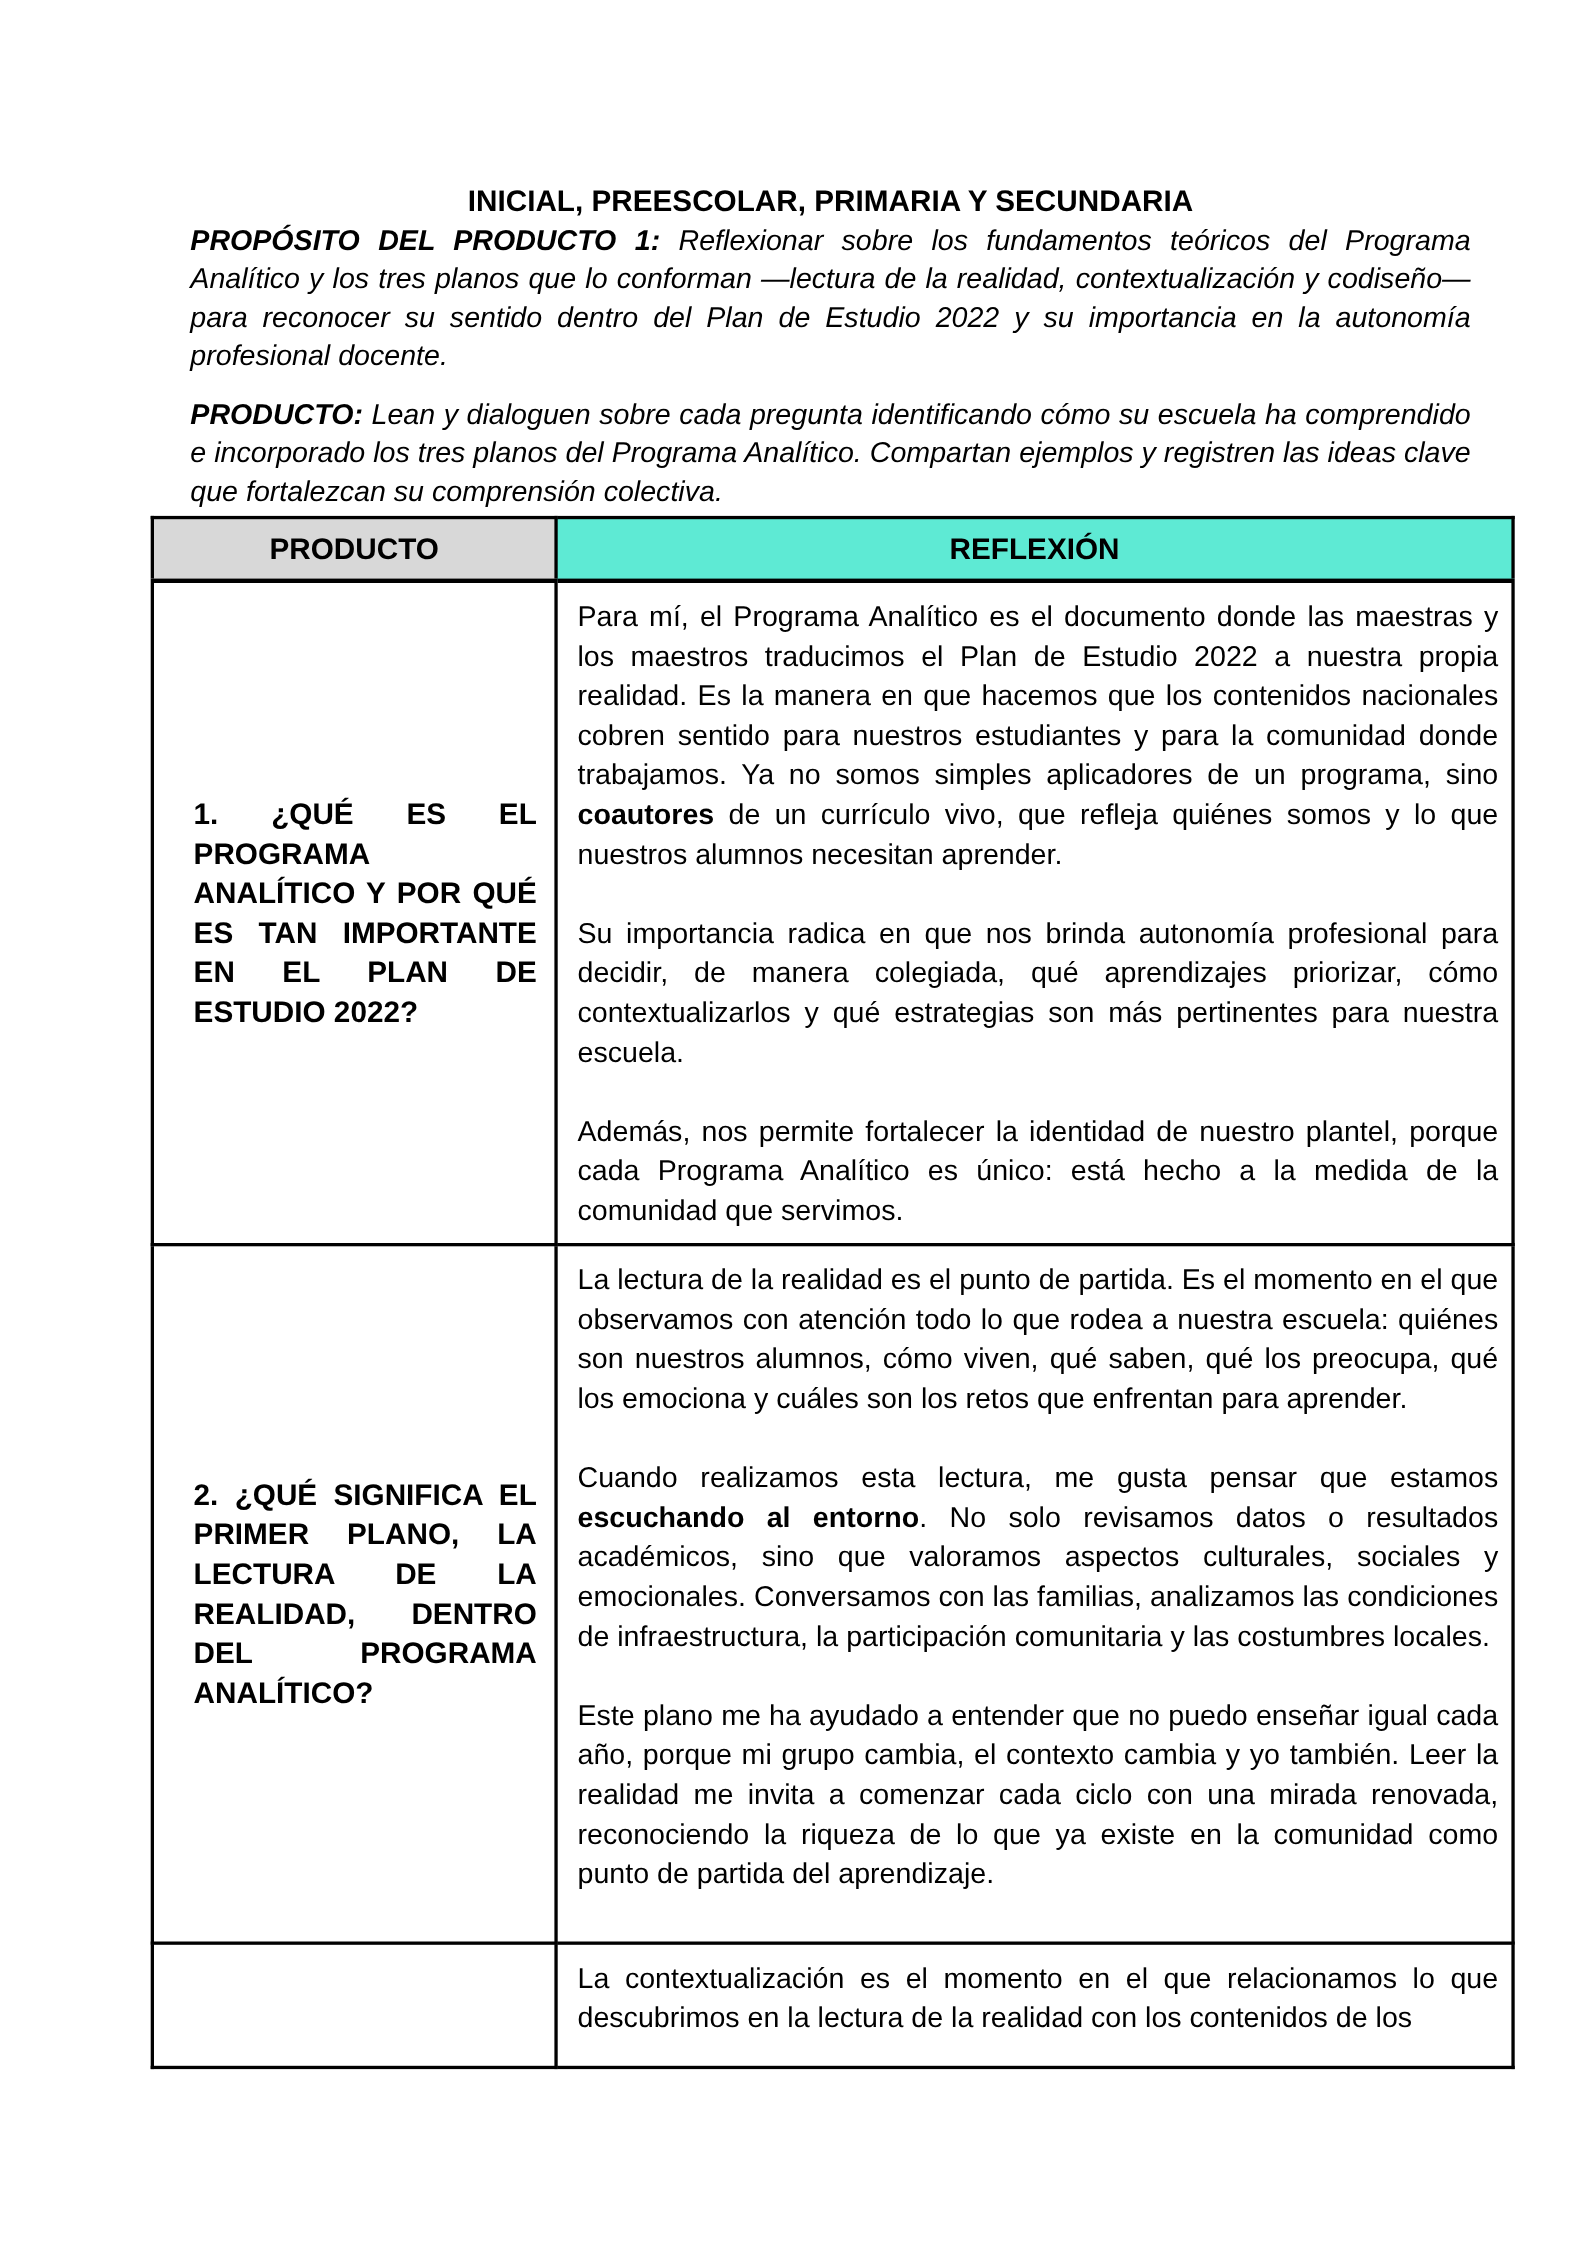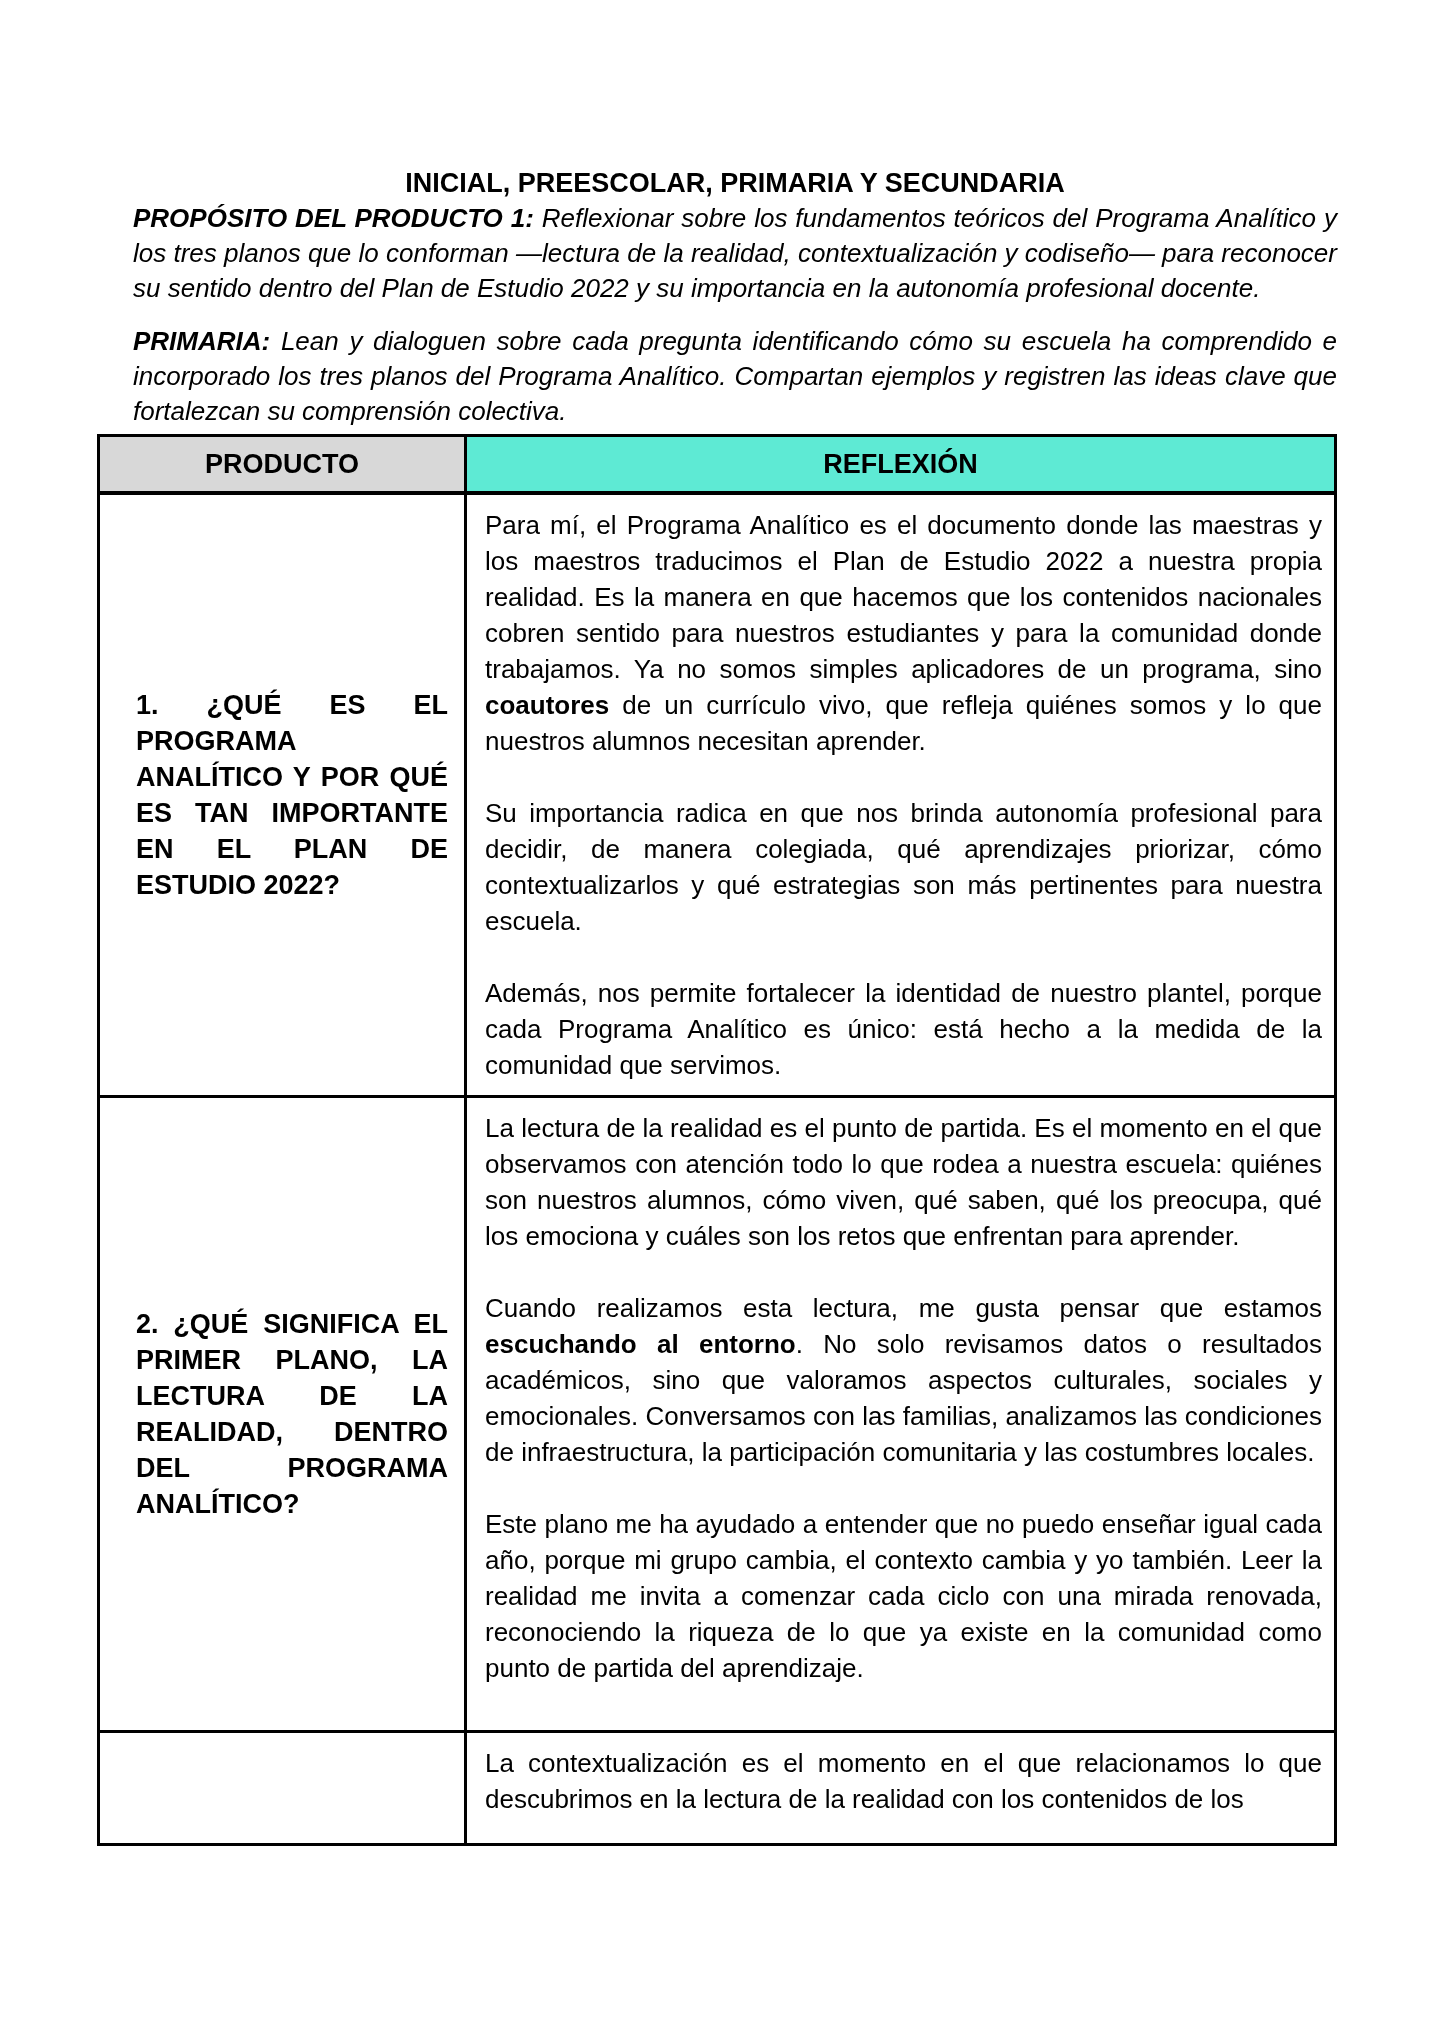--- a/index.html
+++ b/index.html
@@ -2,21 +2,21 @@
 <html><head>
 <meta charset="utf-8">
 <style>
   html, body { margin: 0; padding: 0; background: #ffffff; }
   body {
     width: 1445px; height: 2043px;
     font-family: "Liberation Sans", sans-serif;
     color: #000000;
     overflow: hidden;
   }
-  .page { padding: 165px 108px 0 97px; }
+  .page { padding: 165px 108px 0 97px; margin-left: 40px; }
   .text-block { margin-left: 36px; }
   .doc-title {
     margin: 0; text-align: center;
     font-size: 27px; font-weight: bold; line-height: 36px;
   }
   .para {
     margin: 0; font-size: 26px; line-height: 35px;
     text-align: justify;
     font-style: italic;
   }
@@ -53,21 +53,21 @@
   tbody tr:nth-child(3) td { height: 86px; }
   tbody tr { border-top-width: 4px; }
 </style>
 </head>
 <body>
 
 <div class="page">
   <div class="text-block">
     <h1 class="doc-title">INICIAL, PREESCOLAR, PRIMARIA Y SECUNDARIA</h1>
     <p class="para"><b>PROPÓSITO DEL PRODUCTO 1:</b><span> Reflexionar sobre los fundamentos teóricos del Programa Analítico y los tres planos que lo conforman —lectura de la realidad, contextualización y codiseño— para reconocer su sentido dentro del Plan de Estudio 2022 y su importancia en la autonomía profesional docente.</span></p>
-    <p class="para para-activity"><b>PRIMARIA:</b><span> Lean y dialoguen sobre cada pregunta identificando cómo su escuela ha comprendido e incorporado los tres planos del Programa Analítico. Compartan ejemplos y registren las ideas clave que fortalezcan su comprensión colectiva.</span></p>
+    <p class="para para-activity"><b>PRODUCTO:</b><span> Lean y dialoguen sobre cada pregunta identificando cómo su escuela ha comprendido e incorporado los tres planos del Programa Analítico. Compartan ejemplos y registren las ideas clave que fortalezcan su comprensión colectiva.</span></p>
   </div>
 
 
   <table class="respuestas">
     <thead>
       <tr>
         <th class="col-q" style="background: rgb(216, 216, 216);">PRODUCTO</th>
         <th class="col-r" style="background: #5eead4;">REFLEXIÓN</th>
       </tr>
     </thead>

